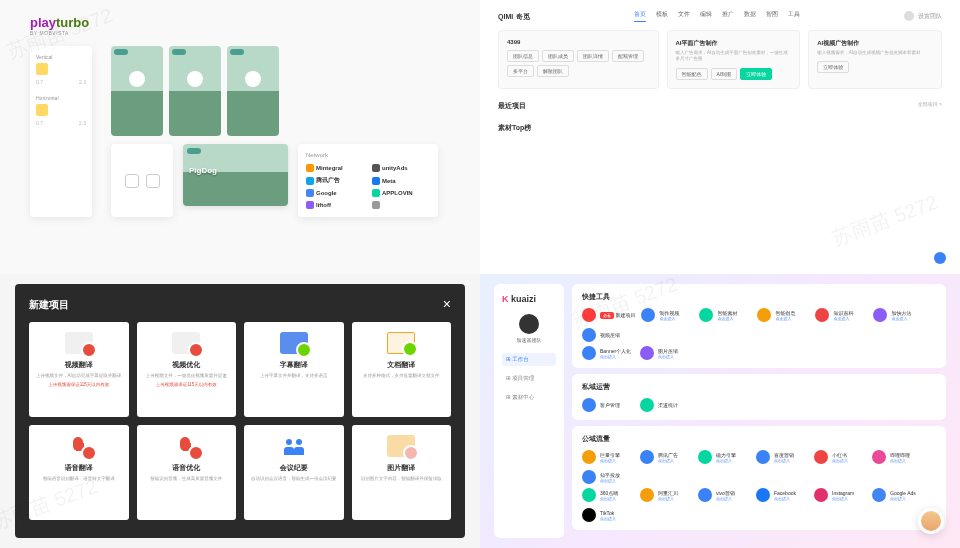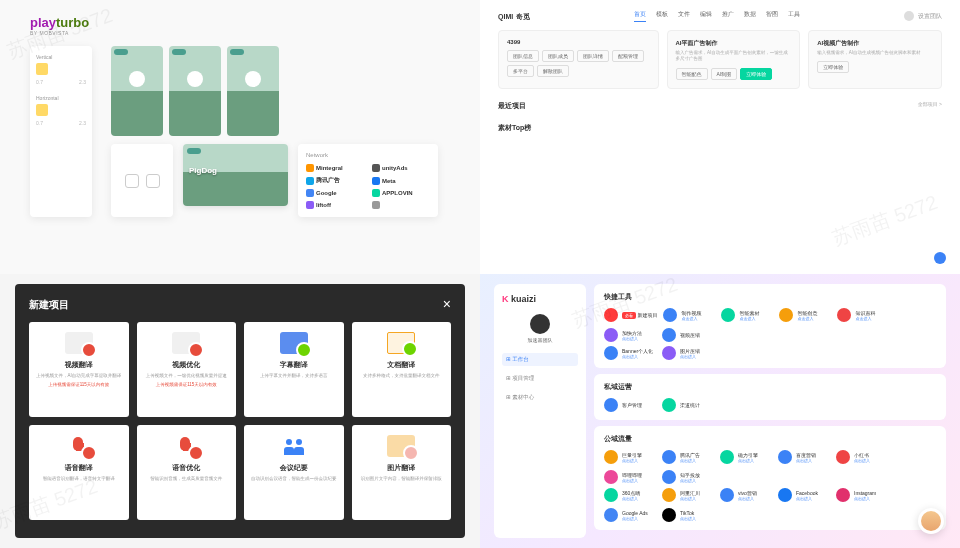--- a/index.html
+++ b/index.html
@@ -78,21 +78,21 @@
 .icon-mic::before { content: ''; position: absolute; left: 8px; top: 2px; width: 10px; height: 14px; background: #e74c3c; border-radius: 5px; }
 .icon-mic::after { content: ''; position: absolute; right: -4px; bottom: -4px; width: 12px; height: 12px; background: #e74c3c; border-radius: 50%; border: 2px solid #fff; }
 .icon-people { }
 .icon-people::before { content: ''; position: absolute; left: 6px; top: 4px; width: 6px; height: 6px; background: #3b82f6; border-radius: 50%; box-shadow: 10px 0 0 #3b82f6; }
 .icon-people::after { content: ''; position: absolute; left: 4px; bottom: 2px; width: 10px; height: 8px; background: #3b82f6; border-radius: 3px 3px 0 0; box-shadow: 10px 0 0 #3b82f6; }
 .icon-card { background: #f5a623; border-radius: 3px; opacity: 0.4; }
 .icon-card::after { content: ''; position: absolute; right: -4px; bottom: -4px; width: 12px; height: 12px; background: #e74c3c; border-radius: 50%; border: 2px solid #fff; }
 
 
 .p4 { background: linear-gradient(135deg, #e8f0ff 0%, #f5e8ff 50%, #ffe8f5 100%); padding: 10px 14px; font-size: 5.5px; display: flex; gap: 8px; }
-.p4-sidebar { background: #fff; border-radius: 6px; padding: 10px 8px; width: 92px; flex-shrink: 0; }
+.p4-sidebar { background: #fff; border-radius: 6px; padding: 10px 8px; width: 70px; flex-shrink: 0; }
 .p4-logo { font-weight: 700; font-size: 9px; margin-bottom: 10px; }
 .p4-logo .k1 { color: #ff3b7f; }
 .p4-logo .k2 { color: #333; }
 .p4-user4 { display: flex; flex-direction: column; align-items: center; gap: 3px; margin-bottom: 10px; }
 .p4-avatar4 { width: 20px; height: 20px; border-radius: 50%; background: #333; }
 .p4-username { font-size: 5px; color: #666; }
 .p4-menu { display: flex; flex-direction: column; gap: 6px; }
 .p4-menu-item { color: #888; padding: 3px 4px; border-radius: 3px; cursor: pointer; }
 .p4-menu-item.active { background: #eef3ff; color: #3b82f6; }
 .p4-main { flex: 1; overflow: hidden; }

